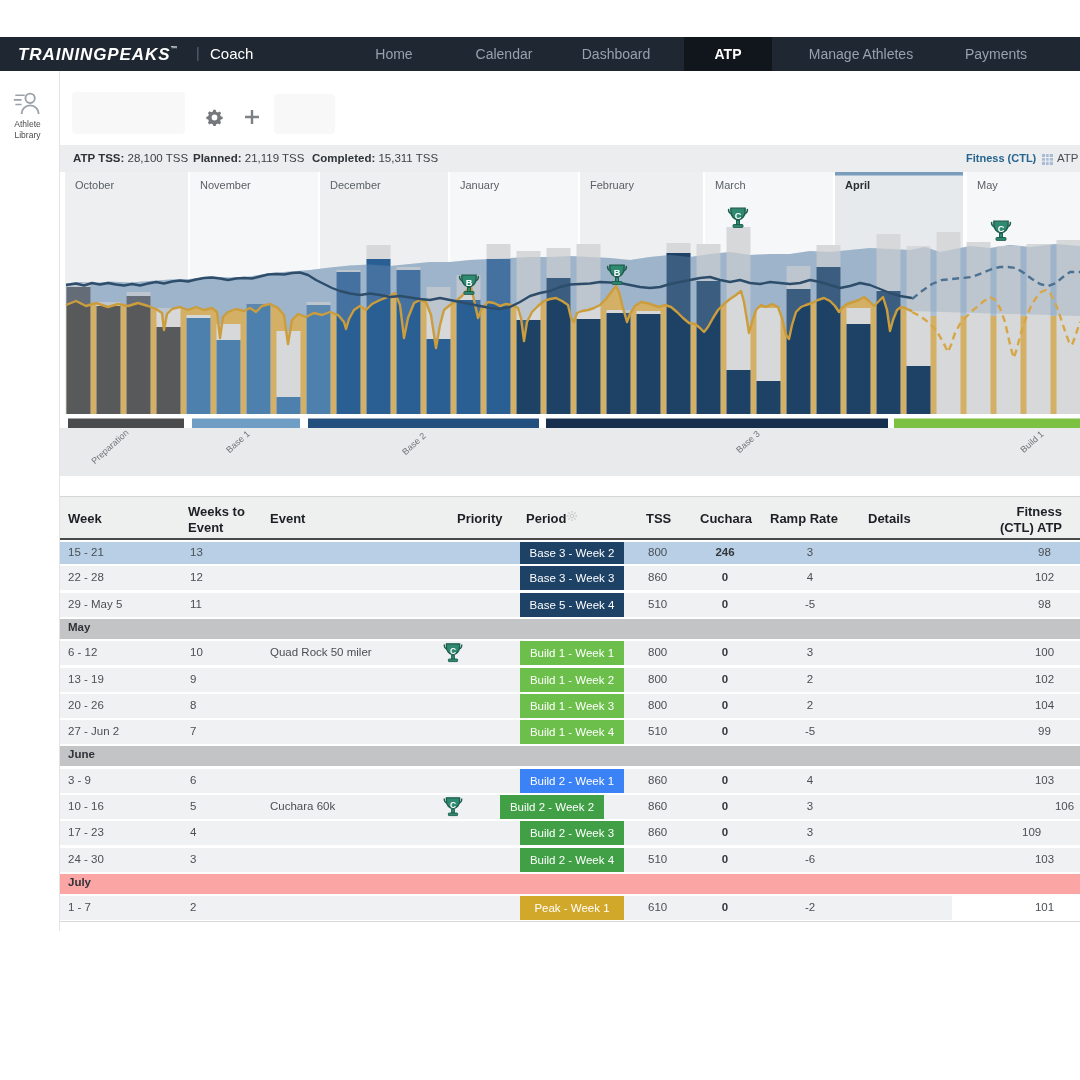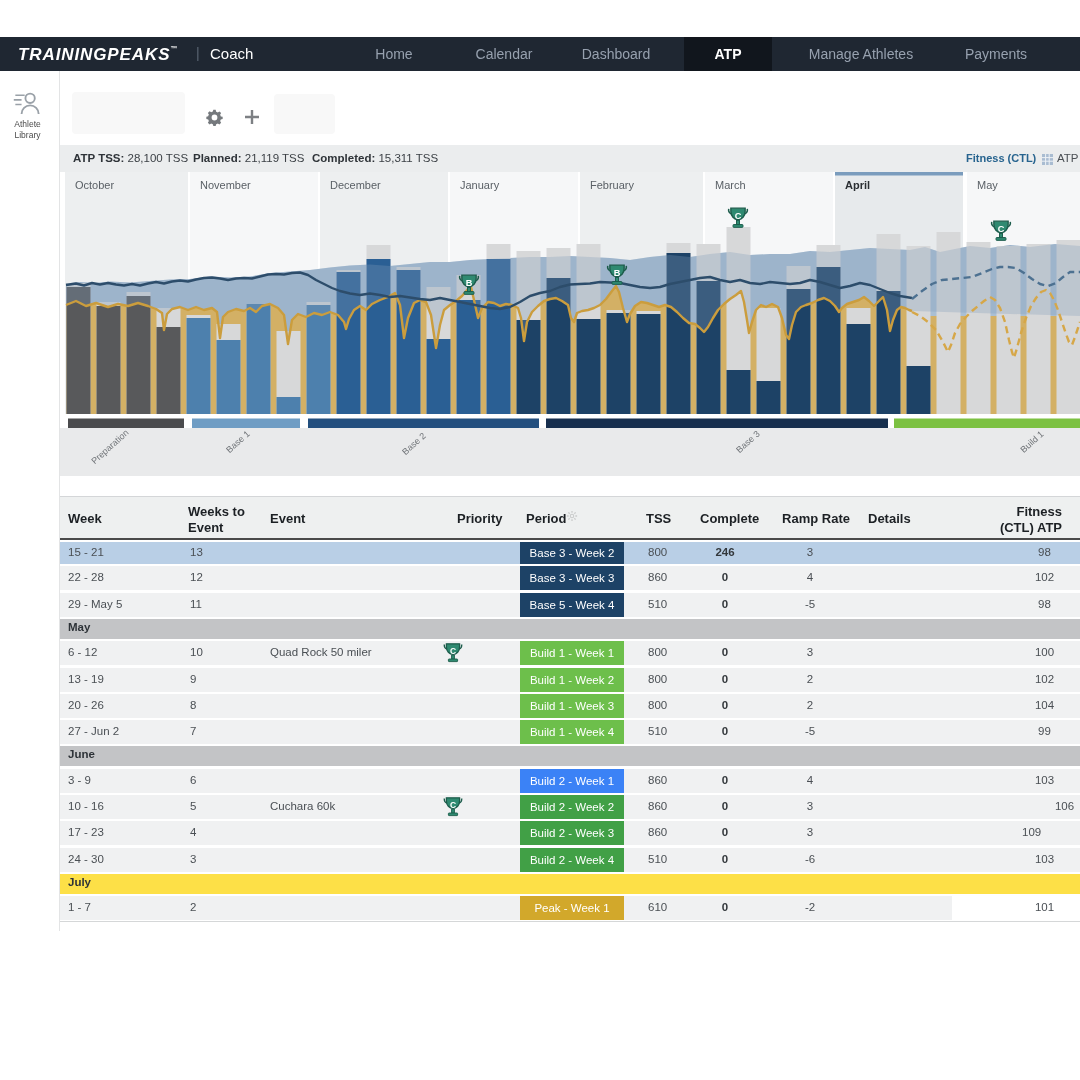--- a/index.html
+++ b/index.html
@@ -193,22 +193,22 @@
     <span style="position:absolute;left:210px;top:14px">Event</span>
     <span style="position:absolute;left:397px;top:14px">Priority</span>
     <span style="position:absolute;left:466px;top:14px">Period</span>
     <svg width="12" height="12" viewBox="0 0 20 20" style="position:absolute;left:506px;top:13px;opacity:0.35">
       <path fill="#888" d="M10,6.2a3.8,3.8 0 1 0 0,7.6a3.8,3.8 0 0 0 0,-7.6zm0,1.8a2,2 0 1 1 0,4a2,2 0 0 1 0,-4z"></path>
       <g stroke="#888" stroke-width="2.2">
           <path d="M10,1.5v3M10,15.5v3M1.5,10h3M15.5,10h3M4,4l2.1,2.1M13.9,13.9L16,16M16,4l-2.1,2.1M6.1,13.9L4,16"></path>
         </g>
     </svg>
     <span style="position:absolute;left:586px;top:14px">TSS</span>
-    <span style="position:absolute;left:640px;top:14px;width:50px;text-align:center">Complete</span>
-    <span style="position:absolute;left:710px;top:14px;width:80px;text-align:right;white-space:nowrap">Ramp Rate</span>
+    <span style="position:absolute;left:640px;top:14px;width:50px;text-align:center">Cuchara</span>
+    <span style="position:absolute;left:710px;top:14px;width:80px;text-align:left;white-space:nowrap">Ramp Rate</span>
     <span style="position:absolute;left:808px;top:14px">Details</span>
     <span style="position:absolute;left:930px;top:7px;width:72px;text-align:right;line-height:1.2">Fitness<br>(CTL) ATP</span>
   </div>
 <div style="position:absolute;left:0;top:46.0px;width:1020px;height:22px;background:#b9cfe6;color:#4a4f54;font-size:11.5px">
 <span style="position:absolute;left:8px;top:4px">15 - 21</span>
 <span style="position:absolute;left:130px;top:4px">13</span>
 <span style="position:absolute;left:210px;top:4px"></span>
 <span style="position:absolute;left:460px;top:0;width:104px;height:22px;background:#1d4266;color:#fff;font-size:11.5px;text-align:center;line-height:22px">Base 3 - Week 2</span>
 <span style="position:absolute;left:588px;top:4px">800</span>
 <span style="position:absolute;left:640px;top:4px;width:50px;text-align:center;font-weight:bold;color:#33383c">246</span>
@@ -302,21 +302,21 @@
 <span style="position:absolute;left:8px;top:5px">10 - 16</span>
 <span style="position:absolute;left:130px;top:5px">5</span>
 <span style="position:absolute;left:210px;top:5px">Cuchara 60k</span>
 <svg width="22" height="22" viewBox="-11 -10 22 22" style="position:absolute;left:382px;top:1px">
         <path d="M-8.6,-7.5 a4.2,4.2 0 0 0 2.4,4.6 M8.6,-7.5 a4.2,4.2 0 0 1 -2.4,4.6" fill="none" stroke="#1c5c4b" stroke-width="1.4"></path>
 <path d="M-6.6,-8.2 h13.2 v3.2 a6.6,7.4 0 0 1 -13.2 0 z" fill="#2f8a71" stroke="#1c5c4b" stroke-width="1.3"></path>
 <rect x="-1.4" y="3.2" width="2.8" height="4" fill="#2f8a71" stroke="#1c5c4b" stroke-width="0.9"></rect>
 <rect x="-4.6" y="7" width="9.2" height="2.6" rx="0.6" fill="#2f8a71" stroke="#1c5c4b" stroke-width="0.9"></rect>
 <text x="0" y="1.8" text-anchor="middle" font-size="8.5" font-weight="bold" fill="#ffffff" font-family="Liberation Sans, sans-serif">C</text>
       </svg>
-      <span style="position:absolute;left:460px;top:0;width:104px;height:24px;background:#41a046;color:#fff;font-size:11.5px;text-align:center;line-height:24px">Build 2 - Week 2</span>
+      <span style="position:absolute;left:440px;top:0;width:104px;height:24px;background:#41a046;color:#fff;font-size:11.5px;text-align:center;line-height:24px">Build 2 - Week 2</span>
 <span style="position:absolute;left:588px;top:5px">860</span>
 <span style="position:absolute;left:640px;top:5px;width:50px;text-align:center;font-weight:bold;color:#33383c">0</span>
 <span style="position:absolute;left:725px;top:5px;width:50px;text-align:center">3</span>
 <span style="position:absolute;left:982px;top:5px;width:45px;text-align:center">106</span>
 </div>
 <div style="position:absolute;left:0;top:325.30000000000007px;width:1020px;height:24px;background:#f0f1f2;color:#4a4f54;font-size:11.5px">
 <span style="position:absolute;left:8px;top:5px">17 - 23</span>
 <span style="position:absolute;left:130px;top:5px">4</span>
 <span style="position:absolute;left:210px;top:5px"></span>
 <span style="position:absolute;left:460px;top:0;width:104px;height:24px;background:#41a046;color:#fff;font-size:11.5px;text-align:center;line-height:24px">Build 2 - Week 3</span>
@@ -328,21 +328,21 @@
 <div style="position:absolute;left:0;top:351.6000000000001px;width:1020px;height:24px;background:#f0f1f2;color:#4a4f54;font-size:11.5px">
 <span style="position:absolute;left:8px;top:5px">24 - 30</span>
 <span style="position:absolute;left:130px;top:5px">3</span>
 <span style="position:absolute;left:210px;top:5px"></span>
 <span style="position:absolute;left:460px;top:0;width:104px;height:24px;background:#41a046;color:#fff;font-size:11.5px;text-align:center;line-height:24px">Build 2 - Week 4</span>
 <span style="position:absolute;left:588px;top:5px">510</span>
 <span style="position:absolute;left:640px;top:5px;width:50px;text-align:center;font-weight:bold;color:#33383c">0</span>
 <span style="position:absolute;left:725px;top:5px;width:50px;text-align:center">-6</span>
 <span style="position:absolute;left:962px;top:5px;width:45px;text-align:center">103</span>
 </div>
-<div style="position:absolute;left:0;top:377.9000000000001px;width:1020px;height:20px;background:#fde047">
+<div style="position:absolute;left:0;top:377.9000000000001px;width:1020px;height:20px;background:#fca5a5">
 <span style="position:absolute;left:8px;top:2px;font-size:11.5px;font-weight:bold;color:#2e3338">July</span>
     </div>
 <div style="position:absolute;left:0;top:400.2000000000001px;width:892px;height:24px;background:#f0f1f2;color:#4a4f54;font-size:11.5px">
 <span style="position:absolute;left:8px;top:5px">1 - 7</span>
 <span style="position:absolute;left:130px;top:5px">2</span>
 <span style="position:absolute;left:210px;top:5px"></span>
 <span style="position:absolute;left:460px;top:0;width:104px;height:24px;background:#d2a82b;color:#fff;font-size:11.5px;text-align:center;line-height:24px">Peak - Week 1</span>
 <span style="position:absolute;left:588px;top:5px">610</span>
 <span style="position:absolute;left:640px;top:5px;width:50px;text-align:center;font-weight:bold;color:#33383c">0</span>
 <span style="position:absolute;left:725px;top:5px;width:50px;text-align:center">-2</span>

